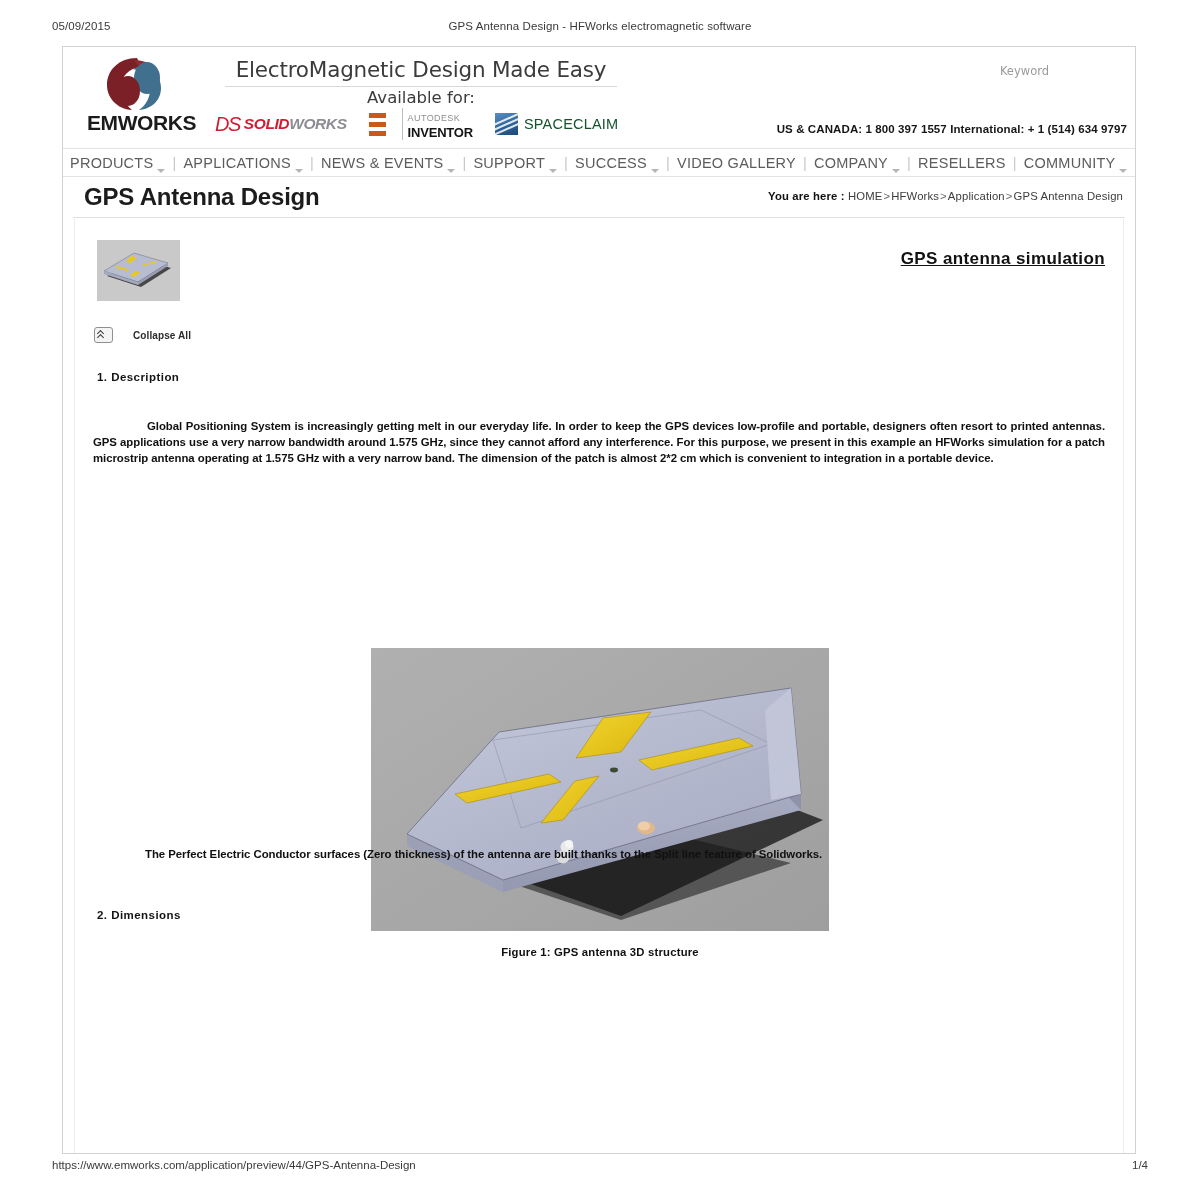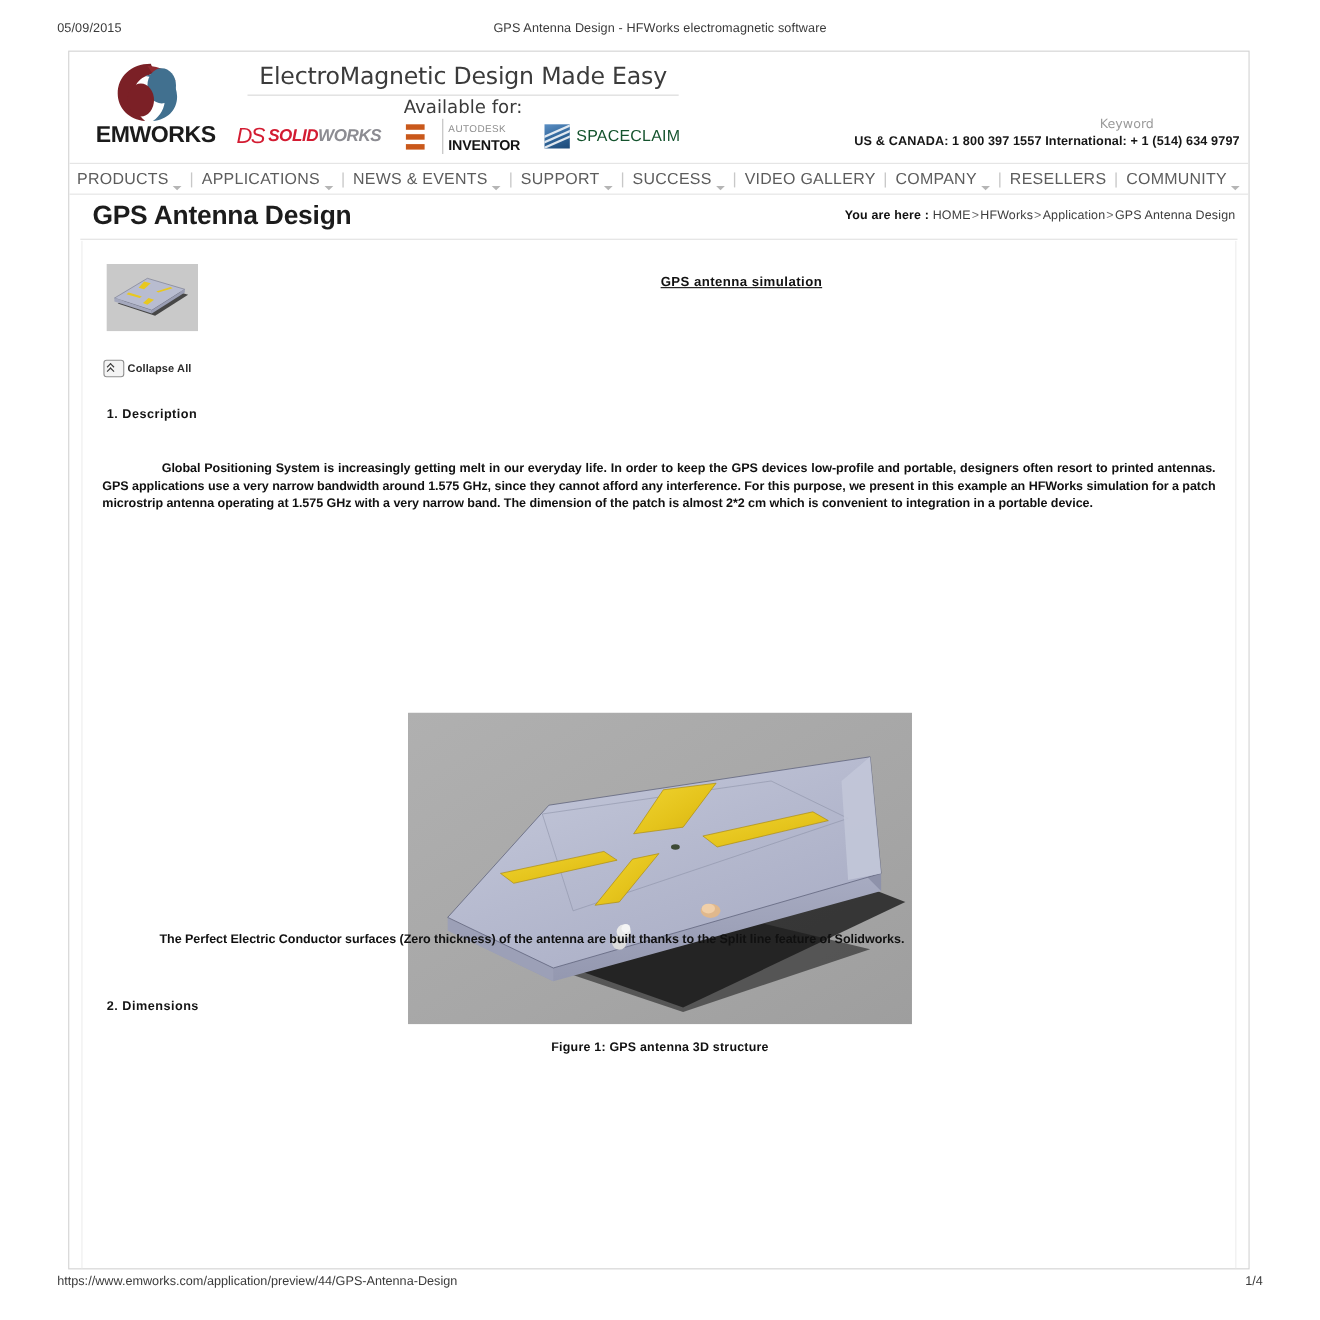--- a/index.html
+++ b/index.html
@@ -191,21 +191,20 @@
     font-family: "Liberation Sans", sans-serif;
   }
 
   .keyword {
     position: absolute;
     right: 86px;
     top: 17px;
     font-size: 11.5px;
     color: #9a9a9a;
     font-family: "DejaVu Sans", sans-serif;
-    margin-top: 41px;
   }
   .phones {
     position: absolute;
     right: 8px;
     top: 76px;
     font-size: 11.5px;
     font-weight: bold;
     color: #161616;
     letter-spacing: 0.1px;
     white-space: nowrap;
@@ -302,21 +301,21 @@
     background: #c9c9c9;
     overflow: hidden;
   }
 
   .collapse-all {
     position: absolute;
     left: 31px;
     top: 108px;
     display: flex;
     align-items: center;
-    gap: 3px;
+    gap: 20px;
   }
   .collapse-icon {
     width: 17px; height: 14px;
     border: 1px solid #8f8f8f;
     border-radius: 3px;
     background: #f4f4f4;
     position: relative;
   }
   .collapse-icon::before, .collapse-icon::after {
     content: "";
@@ -334,22 +333,22 @@
     font-weight: bold;
     color: #2c2c2c;
     letter-spacing: 0.1px;
   }
 
   .sim-heading {
     position: absolute;
     left: 180px;
     right: 30px;
     top: 30px;
-    text-align: center;
-    font-size: 12px;
+    text-align: right;
+    font-size: 17px;
     font-weight: bold;
     color: #111111;
     text-decoration: underline;
     letter-spacing: 0.4px;
     font-family: "Liberation Sans", sans-serif;
   }
 
   .sec-heading {
     position: absolute;
     left: 34px;

